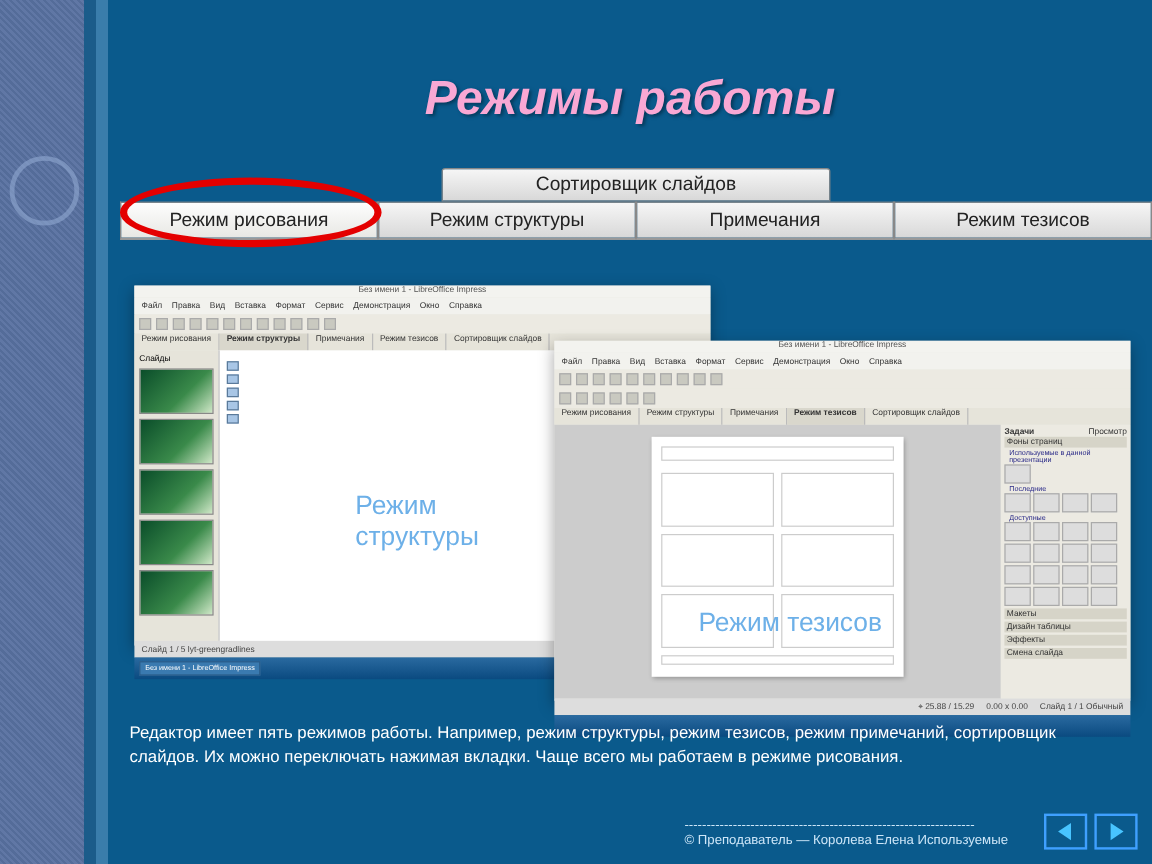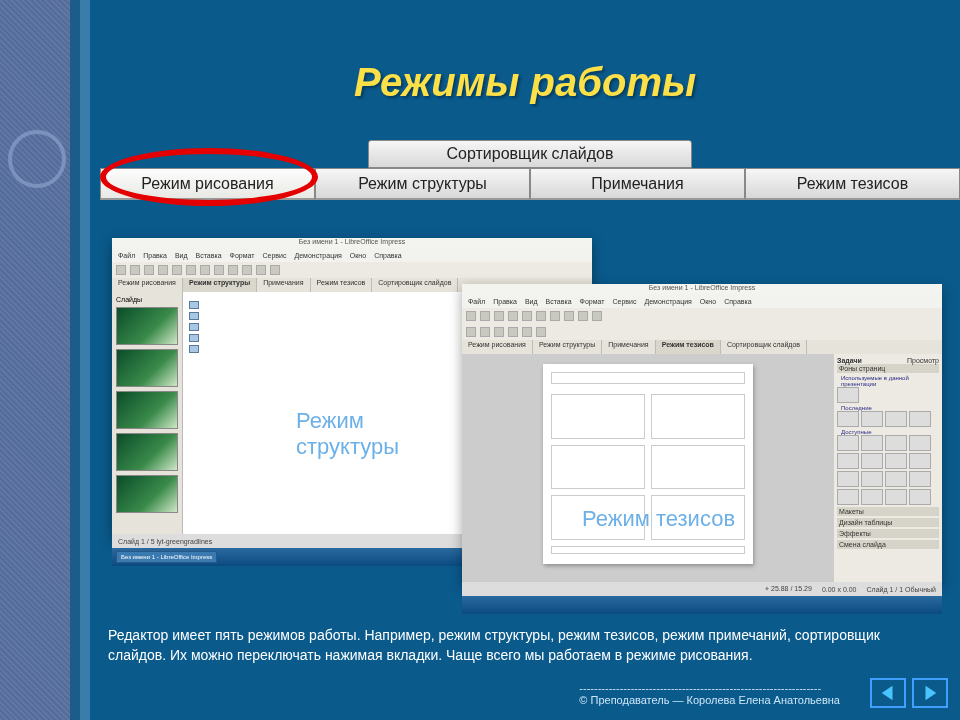--- a/index.html
+++ b/index.html
@@ -43,21 +43,21 @@
     left: 90px; right: 0; top: 0; bottom: 0;
     background: #0a5a8c;
   }
   .title {
     position: absolute;
     top: 60px; left: 0; right: 0;
     text-align: center;
     font-size: 40px;
     font-weight: bold;
     font-style: italic;
-    color: #fde047;
+    color: #f9a8d4;
     text-shadow: 2px 2px 3px #053a5c;
   }
   
   .tabs-area {
     position: absolute;
     top: 140px; left: 10px; right: 0;
   }
   .top-tab-row, .bottom-tab-row {
     display: flex;
   }
@@ -156,21 +156,21 @@
 
   .annot {
     position:absolute; font-size:22px; color:#6db0e8;
   }
   .annot1 { top: 408px; left: 206px; width: 140px;}
   .annot2 { top: 506px; left: 492px; }
 
   .desc {
     position:absolute;
     top: 600px; left: 18px; right: 20px;
-    color: #fff; font-size: 14px; line-height: 1.45; margin-top: 25px;
+    color: #fff; font-size: 14px; line-height: 1.45;
   }
 
   .footer-badge {
     position:absolute;
     left: 23px; bottom: 10px;
     border: 2px solid #3fa0ff;
     padding: 4px 14px;
     color: #48c4ff;
     font-size: 18px;
   }
@@ -398,21 +398,21 @@
   </div>
 
   <div class="annot annot1">Режим структуры</div>
   <div class="annot annot2">Режим тезисов</div>
 
   <div class="desc">Редактор имеет пять режимов работы. Например, режим структуры, режим тезисов, режим примечаний, сортировщик слайдов. Их можно переключать нажимая вкладки. Чаще всего мы работаем в режиме рисования.</div>
 
 
   <div class="credits">
     <div>------------------------------------------------------------------</div>
-    <div>© Преподаватель — Королева Елена Анатольевна</div>
+    <div>© Преподаватель — Королева Елена Используемые</div>
   </div>
 
   <div class="nav-arrows">
     <div class="arrow-btn">
       <svg viewBox="0 0 20 20">
           <path d="M15 2 L3 10 L15 18 Z"></path>
         </svg>
     </div>
     <div class="arrow-btn">
       <svg viewBox="0 0 20 20">

